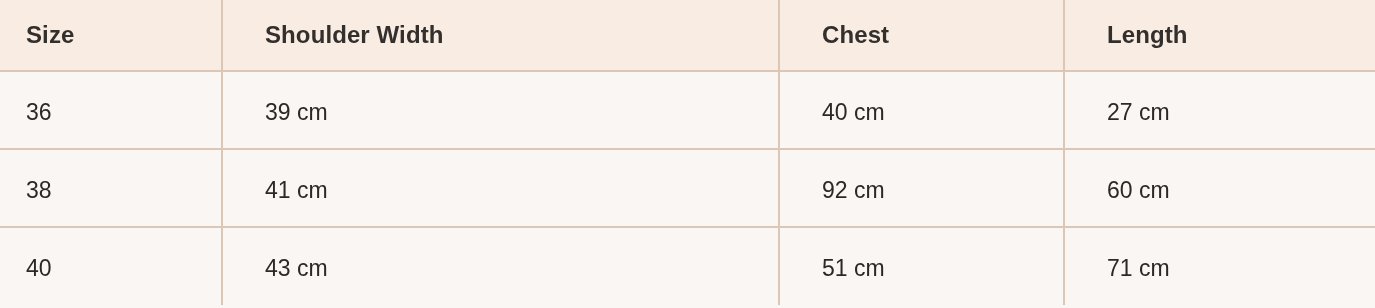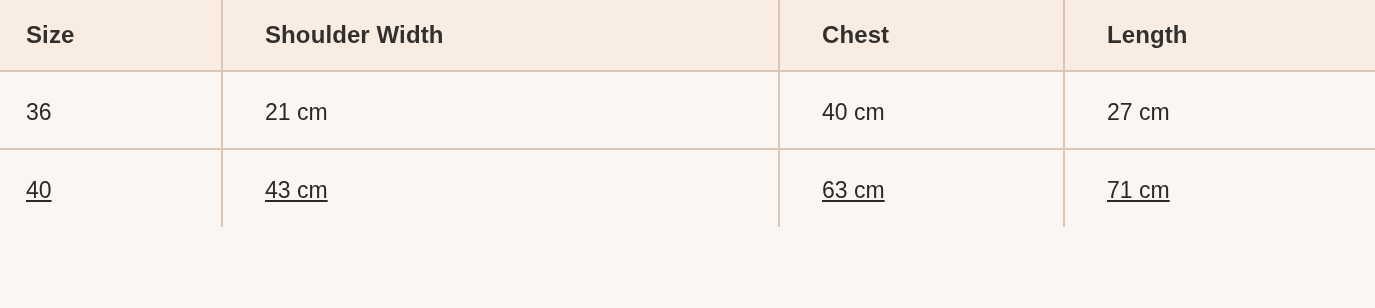--- a/index.html
+++ b/index.html
@@ -76,21 +76,20 @@
   tbody td.cell-shoulder,
   tbody td.cell-chest,
   tbody td.cell-length {
     padding-left: 42px;
     border-left: 2px solid #dcc6b6;
   }
 
   
   tbody tr.table-row:last-child td {
     border-bottom: none;
-    text-decoration: underline;
   }
 </style>
 </head>
 <body>
 
 <div class="size-table-wrap">
   <table class="size-table">
     <colgroup>
       <col class="col-size">
       <col class="col-shoulder">
@@ -101,25 +100,31 @@
       <tr class="header-row">
         <th class="cell-size">Size</th>
         <th class="cell-shoulder">Shoulder Width</th>
         <th class="cell-chest">Chest</th>
         <th class="cell-length">Length</th>
       </tr>
     </thead>
     <tbody>
       <tr class="table-row">
         <td class="cell-size">36</td>
-        <td class="cell-shoulder">21 cm</td>
+        <td class="cell-shoulder">39 cm</td>
         <td class="cell-chest">40 cm</td>
         <td class="cell-length">27 cm</td>
       </tr>
       <tr class="table-row">
+        <td class="cell-size">38</td>
+        <td class="cell-shoulder">41 cm</td>
+        <td class="cell-chest">92 cm</td>
+        <td class="cell-length">60 cm</td>
+      </tr>
+      <tr class="table-row">
         <td class="cell-size">40</td>
         <td class="cell-shoulder">43 cm</td>
-        <td class="cell-chest">63 cm</td>
+        <td class="cell-chest">51 cm</td>
         <td class="cell-length">71 cm</td>
       </tr>
     </tbody>
   </table>
 </div>
 
 </body></html>

